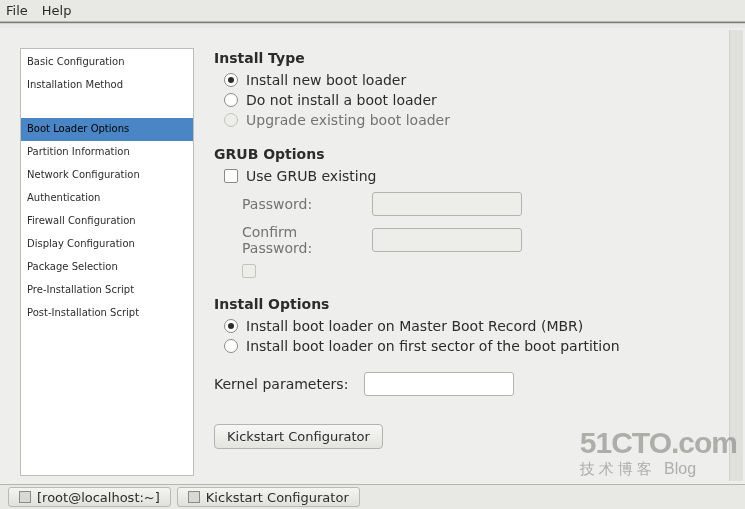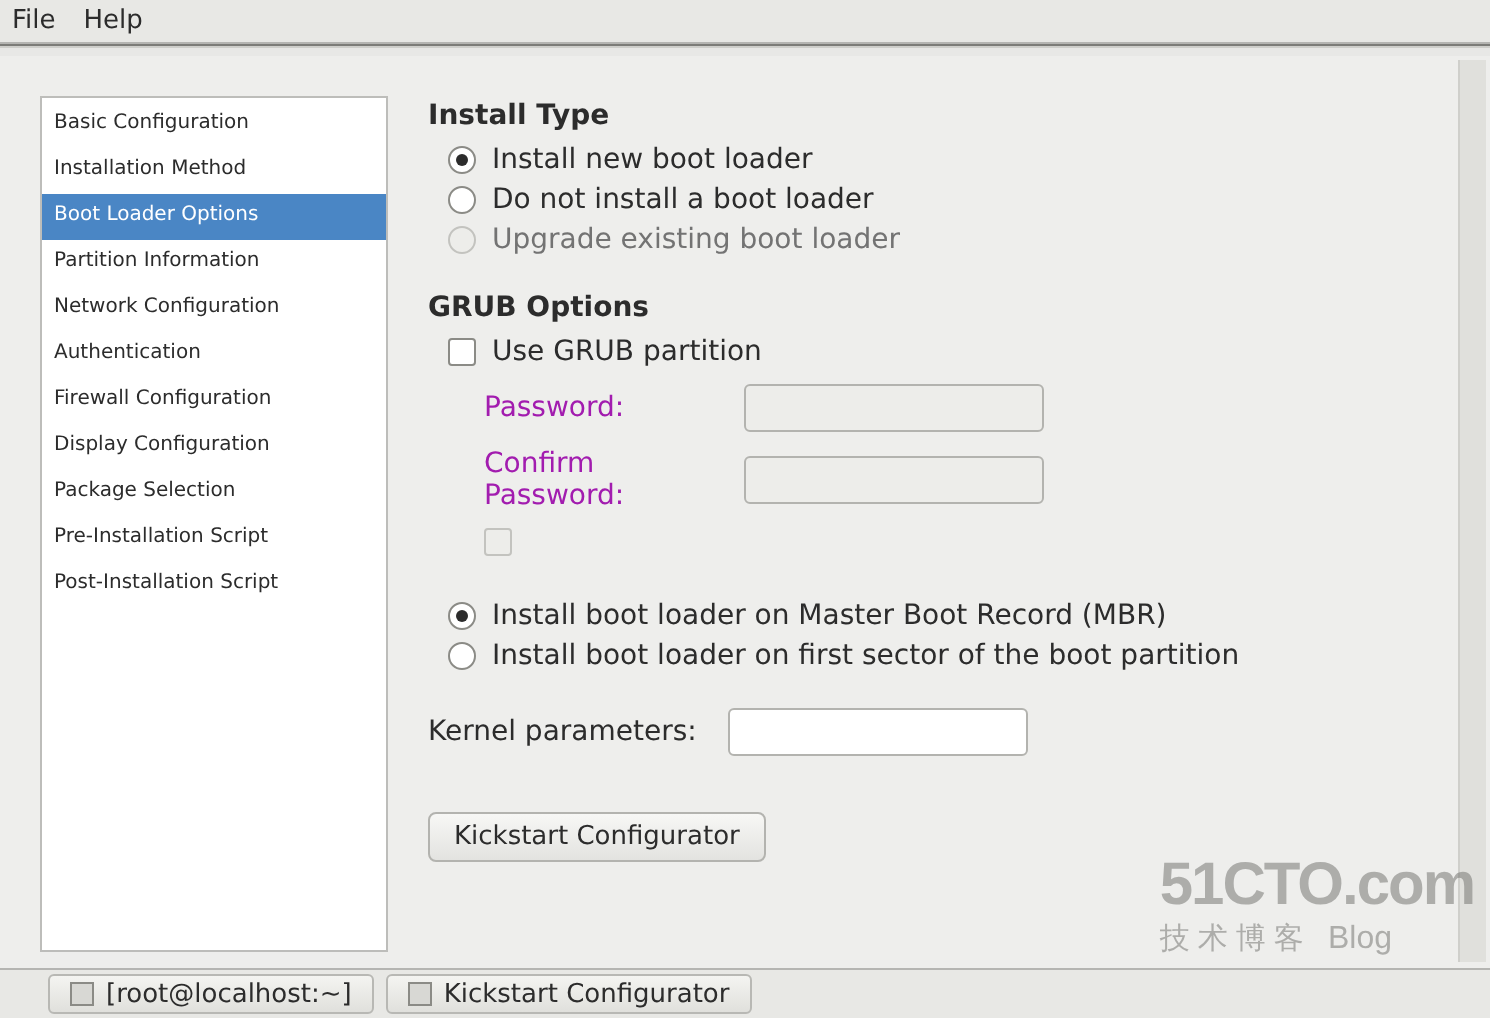--- a/index.html
+++ b/index.html
@@ -46,21 +46,22 @@
   }
   .side-item {
     padding: 2px 6px 3px 6px;
     font-size: 10px;
     line-height: 18px;
     white-space: nowrap;
     cursor: default;
   }
   .side-item.selected {
     background: #4a86c5;
-    color: #ffffff;
+    color: #000000;
+    margin-top: 21px;
   }
   .main {
     flex: 1;
     padding: 2px 0 0 2px;
     font-size: 14px;
   }
   .section-title { font-weight: bold; margin: 0 0 6px 0; }
   .opt-row {
     display: flex;
     align-items: center;
@@ -100,21 +101,21 @@
   .field-row {
     display: flex;
     align-items: center;
     gap: 10px;
     margin: 8px 0 8px 28px;
   }
   .field-label {
     width: 120px;
     color: #2c2c2c;
   }
-  .field-label.disabled { color: #a21caf; }
+  .field-label.disabled { color: #737373; }
   .text-input {
     border: 1px solid #b3b3af;
     border-radius: 3px;
     background: #fff;
     height: 24px;
     width: 150px;
     padding: 2px 6px;
     font-size: 13px;
   }
   .text-input.disabled { background: #ededea; }
@@ -137,21 +138,21 @@
   }
   .taskbar {
     position: absolute;
     left: 0; right: 0; bottom: 0;
     height: 25px;
     background: #e8e8e5;
     border-top: 1px solid #b5b5b2;
     display: flex;
     align-items: center;
     gap: 6px;
-    padding: 0 24px;
+    padding: 0 8px;
     font-size: 13px;
   }
   .task-btn {
     display: flex;
     align-items: center;
     gap: 6px;
     border: 1px solid #b8b8b4;
     border-radius: 3px;
     background: linear-gradient(#f4f4f1,#e0e0dc);
     padding: 2px 10px;
@@ -229,36 +230,37 @@
     <div class="opt-row disabled">
       <span class="radio disabled"></span>
       <span>Upgrade existing boot loader</span>
     </div>
 
     <div class="section-gap"></div>
 
     <div class="section-title">GRUB Options</div>
     <div class="opt-row">
       <span class="check"></span>
-      <span>Use GRUB partition</span>
+      <span>Use GRUB existing</span>
     </div>
     <div class="field-row">
       <span class="field-label disabled">Password:</span>
       <input class="text-input disabled" disabled="" style="">
     </div>
     <div class="field-row">
       <span class="field-label disabled">Confirm Password:</span>
       <input class="text-input disabled" disabled="" style="">
     </div>
     <div class="opt-row indent disabled">
       <span class="check disabled"></span>
     </div>
 
     <div class="section-gap"></div>
 
+    <div class="section-title">Install Options</div>
     <div class="opt-row">
       <span class="radio checked"></span>
       <span>Install boot loader on Master Boot Record (MBR)</span>
     </div>
     <div class="opt-row">
       <span class="radio"></span>
       <span>Install boot loader on first sector of the boot partition</span>
     </div>
 
     <div class="kernel-row">

